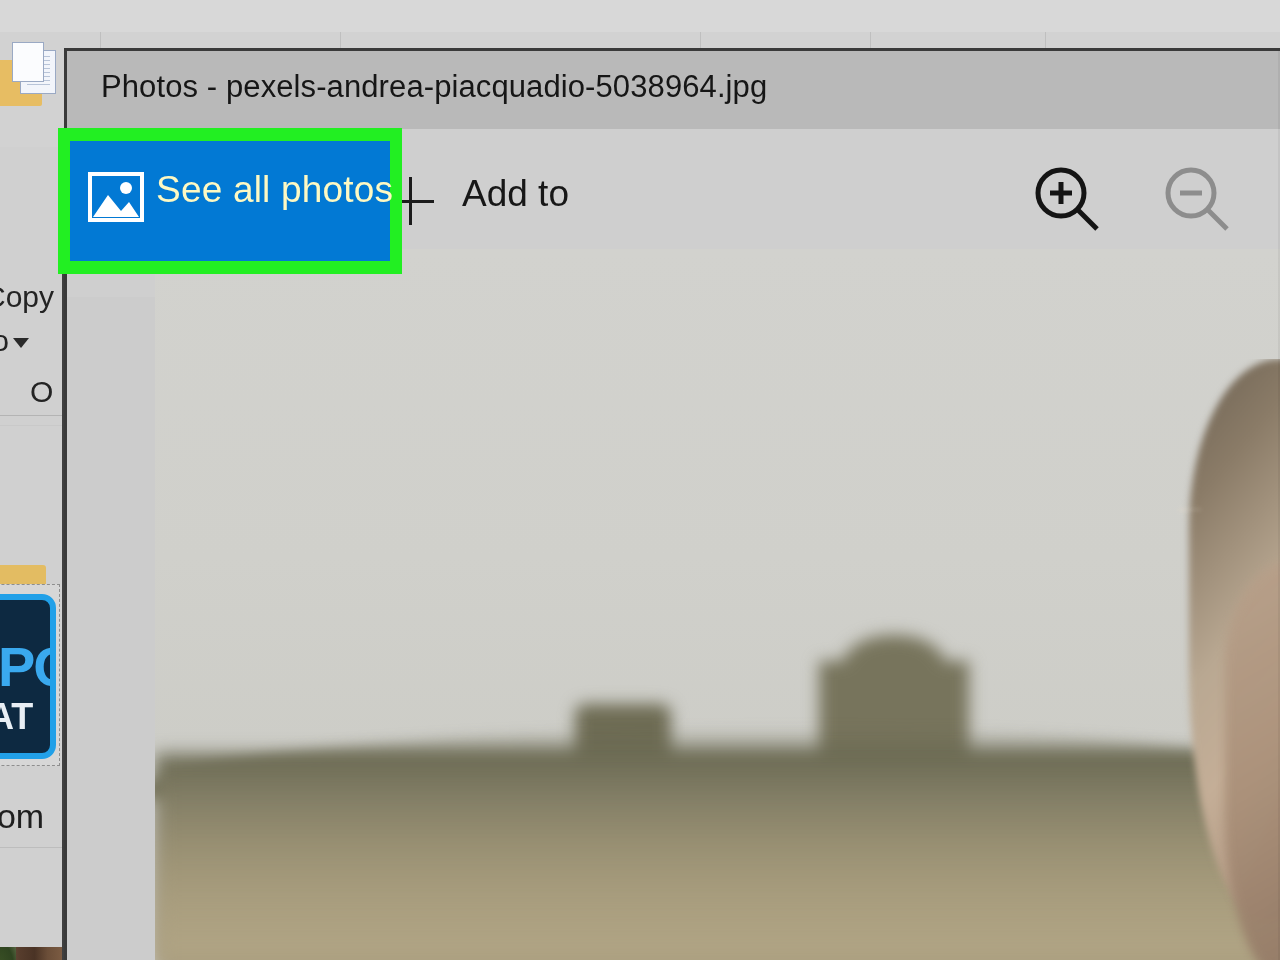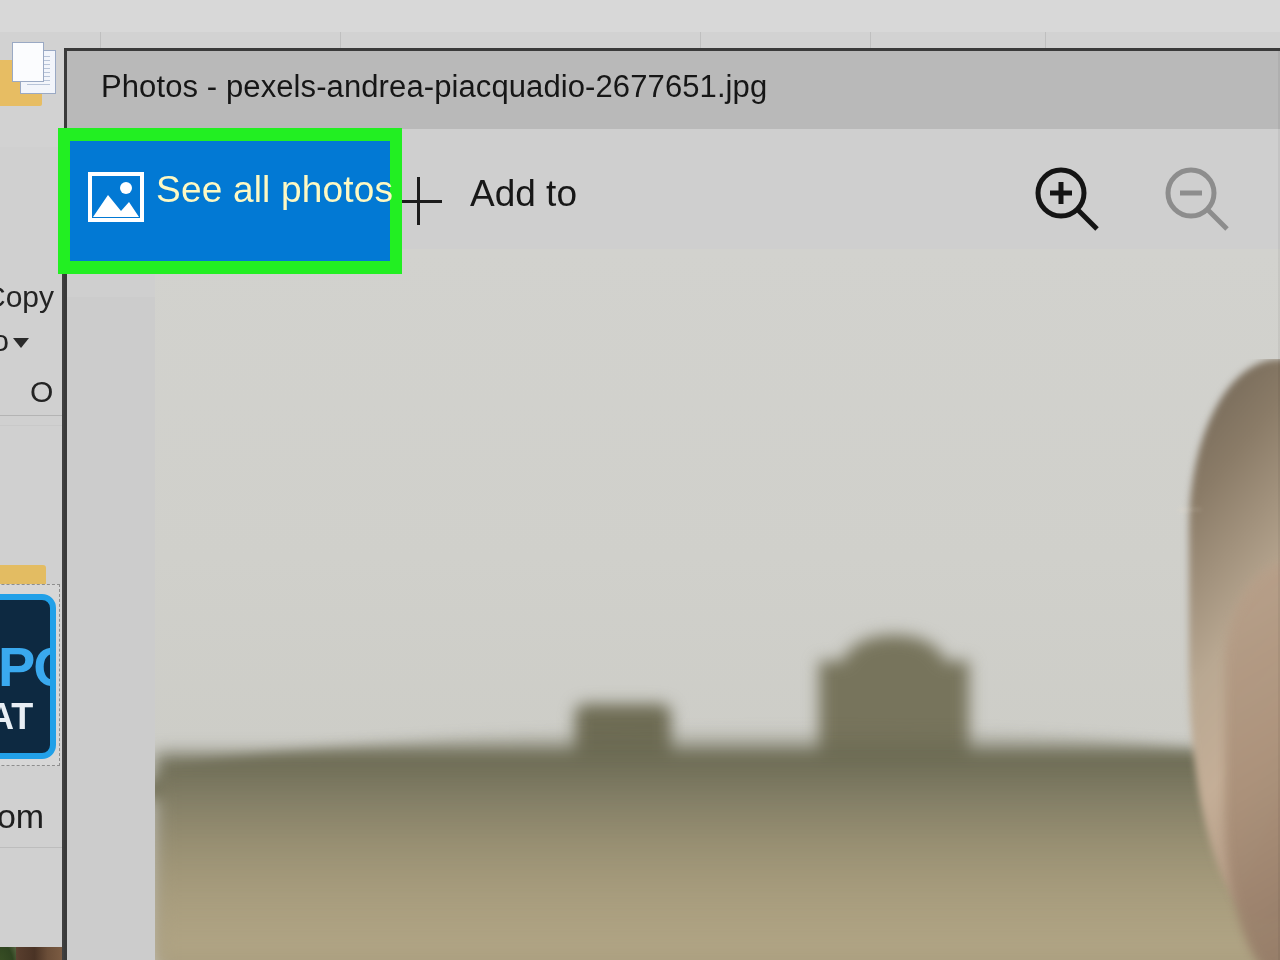--- a/index.html
+++ b/index.html
@@ -325,21 +325,21 @@
     position: absolute;
     left: 86px; top: 28px;
     font-size: 37px;
     color: #fef9c3;
     white-space: nowrap;
     letter-spacing: 0.2px;
   }
 
   .addto-btn {
     position: absolute;
-    left: 348px; top: 145px;
+    left: 340px; top: 145px;
     width: 240px; height: 110px;
     display: flex;
     align-items: center;
     cursor: pointer;
     z-index: 6;
   }
   .plus-icon {
     position: absolute;
     left: 46px; top: 32px;
     width: 48px; height: 48px;
@@ -546,21 +546,21 @@
       <div class="exp-room">oom</div>
       <div class="exp-divider3"></div>
 
       <div class="thumb-tree"></div>
     </div>
   </div>
 
   <div class="photos-window">
 
     <div class="photos-titlebar">
-      <div class="photos-title">Photos - pexels-andrea-piacquadio-2677651.jpg</div>
+      <div class="photos-title">Photos - pexels-andrea-piacquadio-5038964.jpg</div>
     </div>
 
     <div class="photos-toolbar"></div>
 
     <div class="photo-stage">
       <div class="photo-img">
         <div class="ph-sky"></div>
         <div class="ph-tower-a"></div>
         <div class="ph-tower-b"></div>
         <div class="ph-hill-crest"></div>

